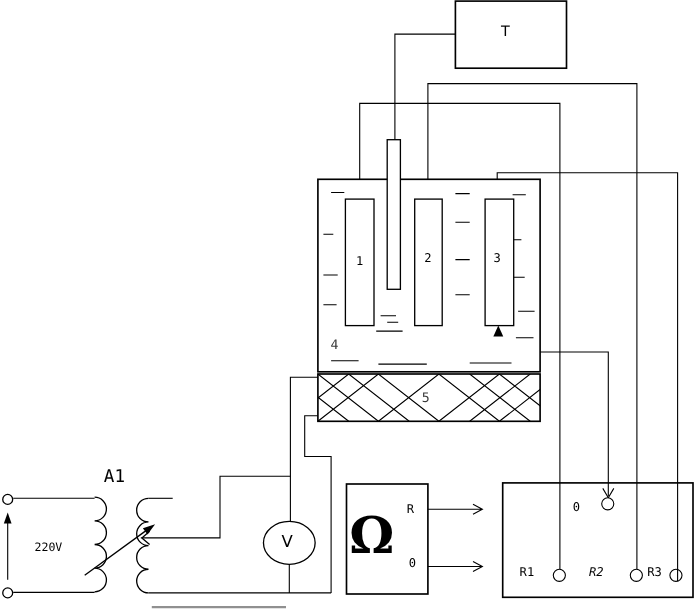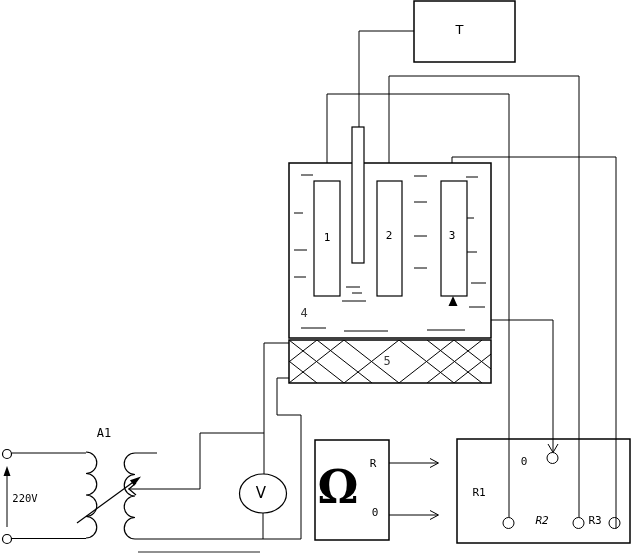--- a/index.html
+++ b/index.html
@@ -4,21 +4,21 @@
 <style>
   html,body{margin:0;padding:0;background:#fff;}
   #stage{position:relative;width:635px;height:554px;background:#fff;overflow:hidden;
          font-family:"DejaVu Sans Mono", monospace;color:#000;}
   #schematic{position:absolute;left:0;top:0;}
   .lbl{position:absolute;transform:translate(-50%,-50%);white-space:nowrap;
        font-size:11px;line-height:1;color:#000;}
   .lbl-t{font-size:13px;font-family:"DejaVu Sans",sans-serif;}
   .lbl-electrode{font-size:11px;}
   .lbl-4,.lbl-5{font-size:12px;color:#3a3a3a;}
-  .lbl-a1{font-size:12px;}
+  .lbl-a1{font-size:16px;}
   .lbl-220{font-size:10.5px;}
   .lbl-v{font-size:15px;font-family:"DejaVu Sans",sans-serif;}
   .lbl-omega{font-size:46px;font-weight:bold;font-family:"DejaVu Serif",serif;}
   .lbl-small{font-size:11px;}
 </style>
 </head>
 <body>
 
 <div id="stage">
 
@@ -125,23 +125,23 @@
     <line x1="138" y1="552" x2="260" y2="552" stroke="#909090" stroke-width="2"></line>
   </svg>
 
   <div class="lbl lbl-t" style="left:459.5px;top:29px;">T</div>
   <div class="lbl lbl-electrode" style="left:327px;top:237px;">1</div>
   <div class="lbl lbl-electrode" style="left:389px;top:235px;">2</div>
   <div class="lbl lbl-electrode" style="left:452px;top:235px;">3</div>
   <div class="lbl lbl-4" style="left:304px;top:313px;">4</div>
   <div class="lbl lbl-5" style="left:387px;top:361px;">5</div>
   <div class="lbl lbl-a1" style="left:104px;top:433px;">A1</div>
-  <div class="lbl lbl-220" style="left:25px;top:498px;text-align:right;">220V</div>
+  <div class="lbl lbl-220" style="left:44px;top:498px;text-align:right;">220V</div>
   <div class="lbl lbl-v" style="left:261px;top:493px;">V</div>
   <div class="lbl lbl-omega" style="left:338px;top:487px;">Ω</div>
   <div class="lbl lbl-small" style="left:373px;top:463px;">R</div>
   <div class="lbl lbl-small" style="left:375px;top:512px;">0</div>
   <div class="lbl lbl-small" style="left:524px;top:461px;">0</div>
-  <div class="lbl lbl-small" style="left:479px;top:492px;text-align:center;">R1</div>
+  <div class="lbl lbl-small" style="left:479px;top:520px;text-align:center;">R1</div>
   <div class="lbl lbl-small" style="left:542px;top:520px;font-style:italic;">R2</div>
   <div class="lbl lbl-small" style="left:595px;top:520px;">R3</div>
 
 </div>
 
 </body></html>

